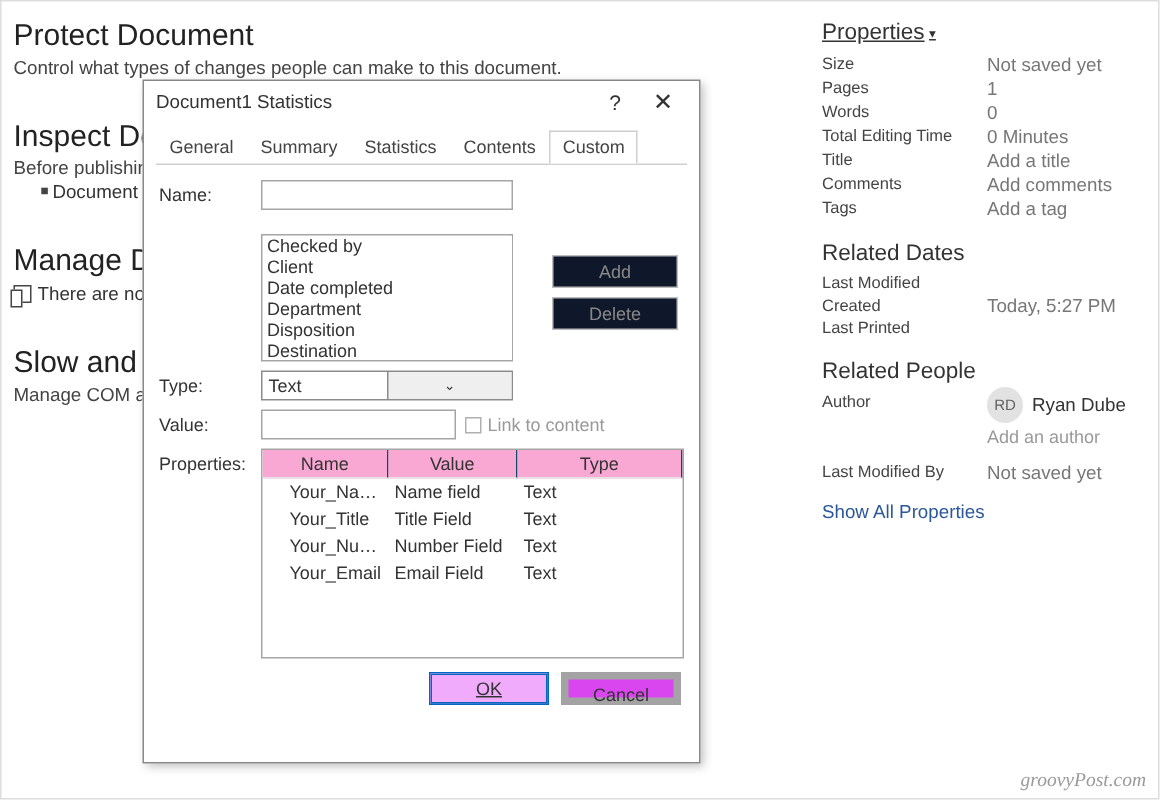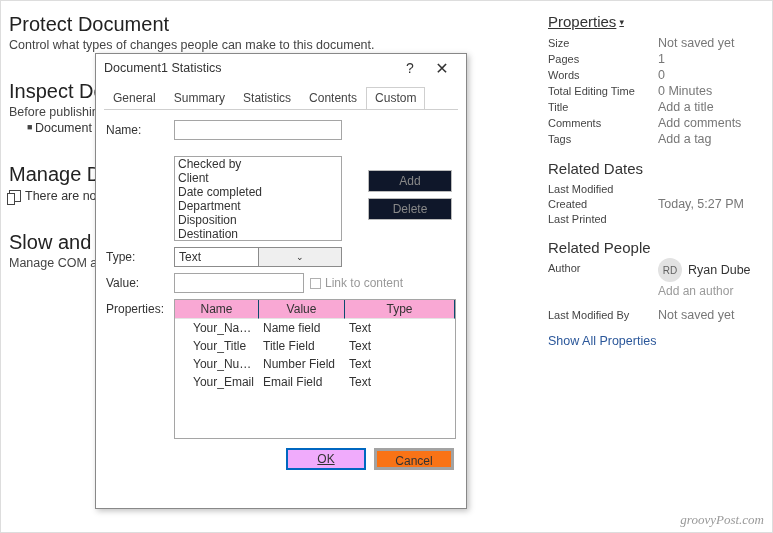--- a/index.html
+++ b/index.html
@@ -53,21 +53,21 @@
   .chk{display:inline-flex;align-items:center;color:#999;font-size:12px;margin-left:6px;}
   .chkbox{width:11px;height:11px;border:1px solid #b0b0b0;margin-right:4px;}
   .proptable{width:100%;border:1px solid #a5a5a5;height:140px;overflow:auto;background:#fff;}
   .ptrow{display:flex;font-size:12px;}
   .ptrow.head{border-bottom:0;}
   .ptcell{padding:2px 4px;overflow:hidden;text-overflow:ellipsis;white-space:nowrap;}
   .ptrow.head .ptcell{border-right:1px solid #0c4a6e;border-bottom:1px solid #e4e4e4;background:#f9a8d4;text-align:center;}
   .c1{width:84px;} .c2{width:86px;} .c3{flex:1;}
   .ptbody .ptcell.c1{padding-left:18px;}
   .dlg-footer{position:absolute;bottom:10px;right:12px;display:flex;gap:8px;}
-  .fbtn{width:80px;height:22px;line-height:20px;text-align:center;border:3px solid #a3a3a3;background:#f97316;font-size:12px;}
+  .fbtn{width:80px;height:22px;line-height:20px;text-align:center;border:5px solid #a3a3a3;background:#d946ef;font-size:12px;}
   .fbtn.primary{border:1px solid #0067c0;box-shadow:inset 0 0 0 1px #0067c0;background:#f0abfc;text-decoration:underline;}
 </style>
 </head>
 <body>
 
 <div class="main">
   <div class="left">
     <div class="subblock">
       <h2 class="sec">Protect Document</h2>
       <div class="sec-desc">Control what types of changes people can make to this document.</div>

